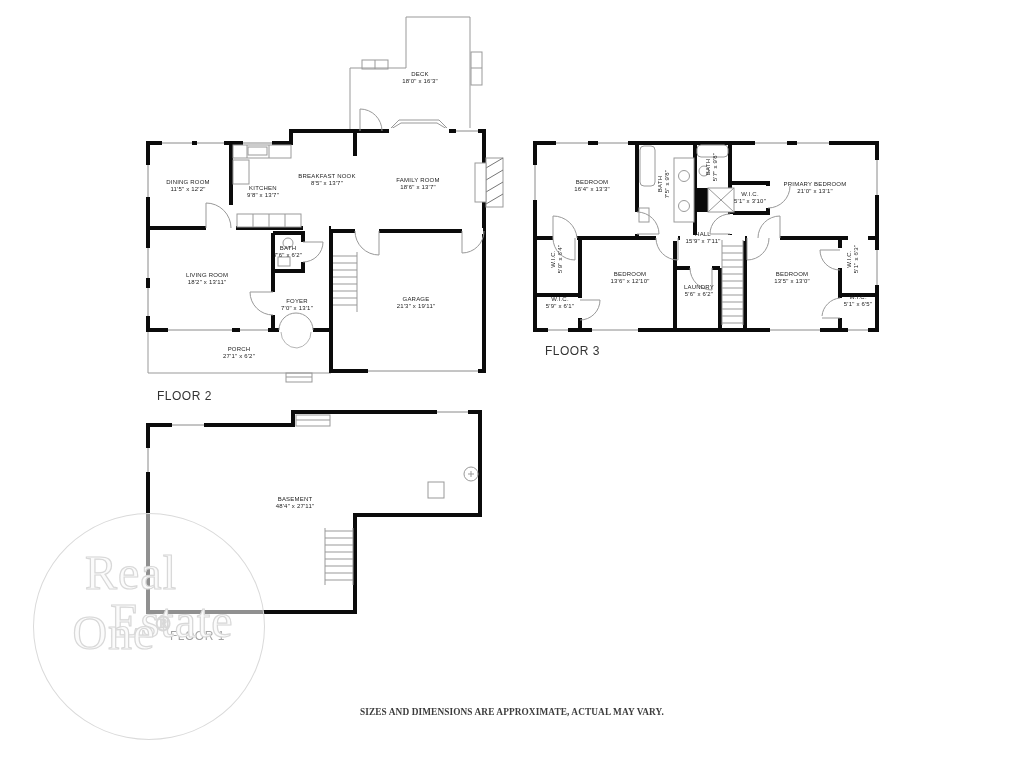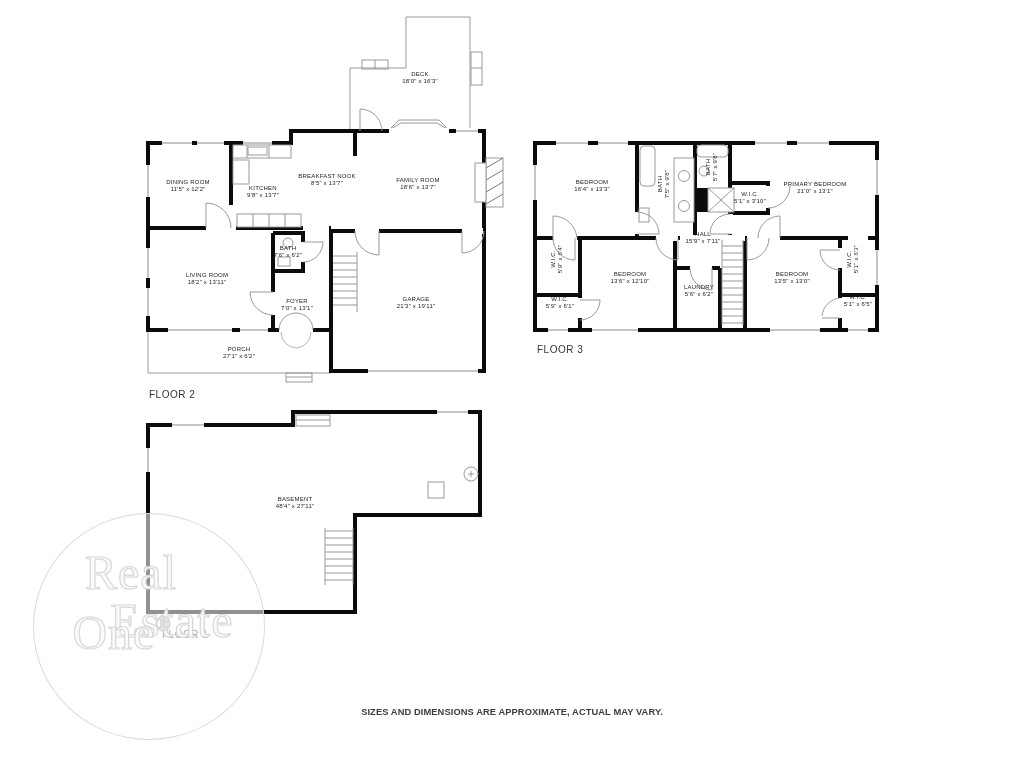--- a/index.html
+++ b/index.html
@@ -12,23 +12,23 @@
   .thin2{fill:none;stroke:#b5b5b5;stroke-width:1;}
   .gap{fill:none;stroke:#fff;stroke-width:6;}
   .winline{fill:none;stroke:#8a8a8a;stroke-width:1;}
   .fix{fill:#fff;stroke:#9a9a9a;stroke-width:1;}
   .hatch{fill:none;stroke:#777;stroke-width:1;}
   .rl{position:absolute;z-index:2;display:flex;flex-direction:column;align-items:center;
       transform:translate(-50%,-50%);text-align:center;white-space:nowrap;color:#1c1c1c;}
   .rl.v{transform:translate(-50%,-50%) rotate(-90deg);}
   .rn{font-size:6px;letter-spacing:.2px;line-height:7px;}
   .rd{font-size:6px;letter-spacing:.2px;line-height:7px;}
-  .floor-label{position:absolute;z-index:2;font-size:10px;letter-spacing:.5px;color:#333;}
+  .floor-label{position:absolute;z-index:2;font-size:12px;letter-spacing:.5px;color:#333;margin-left:8px;}
   #disclaimer{position:absolute;z-index:4;left:512px;top:707px;transform:translateX(-50%);
-      font-size:9.3px;font-weight:700;letter-spacing:.1px;color:#3c3c3c;white-space:nowrap;}
+      font-size:9.3px;font-weight:700;letter-spacing:.1px;color:#3c3c3c;white-space:nowrap;font-family:Liberation Serif, serif;}
   #watermark{position:absolute;z-index:3;left:0;top:0;width:964px;height:768px;pointer-events:none;}
   .wm-circle{position:absolute;left:33px;top:513px;width:230px;height:225px;border-radius:50%;
       border:1.5px solid #dadada;background:rgba(255,255,255,.55);}
   .wm-line{position:absolute;transform:translate(-50%,-50%);
       font-family:"Liberation Serif","DejaVu Serif",serif;font-size:48px;letter-spacing:1px;
       color:rgba(255,255,255,.88);-webkit-text-stroke:1.2px #d8d8d8;text-shadow:0 0 1px #d8d8d8;}
   .wm-reg{font-size:20px;vertical-align:18px;}
 </style>
 </head>
 <body>

